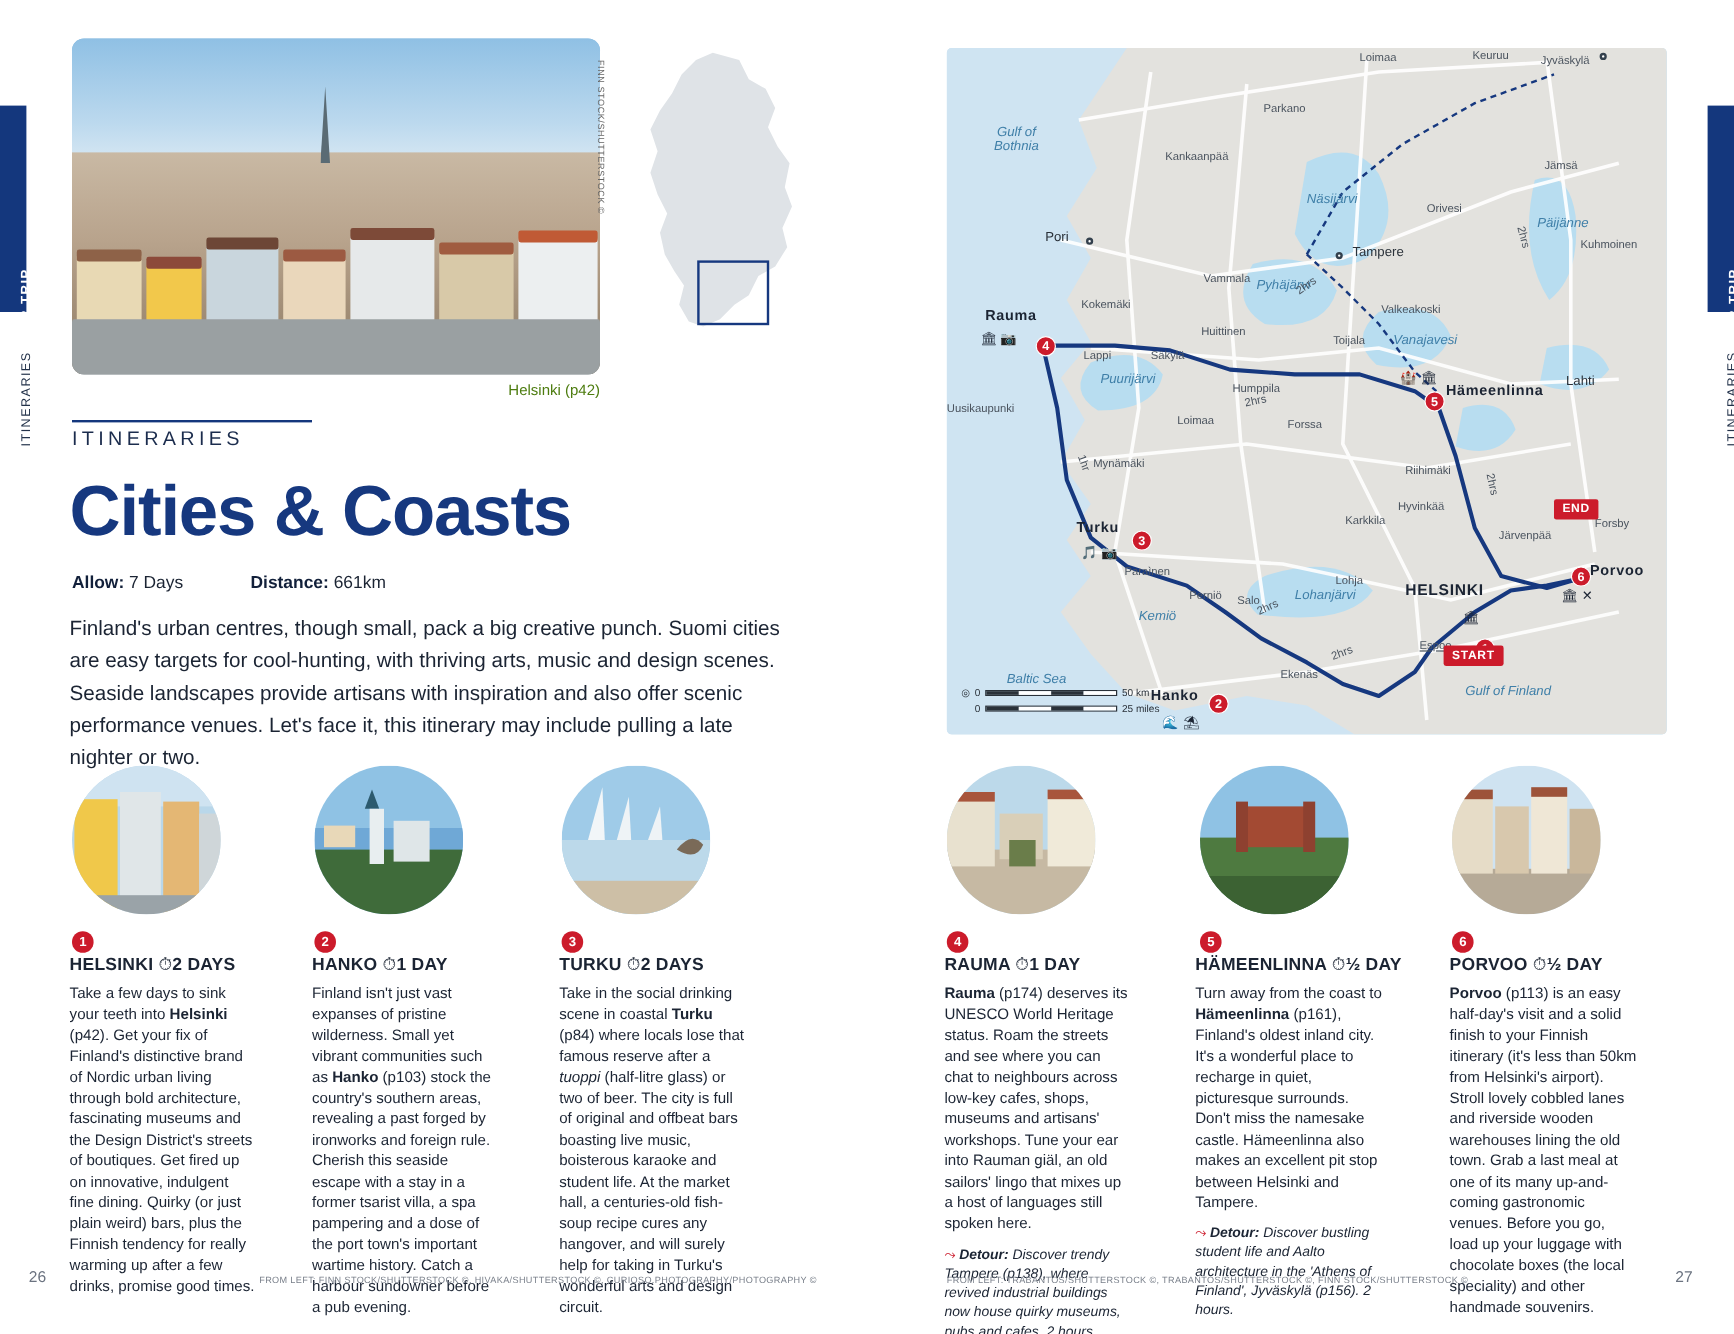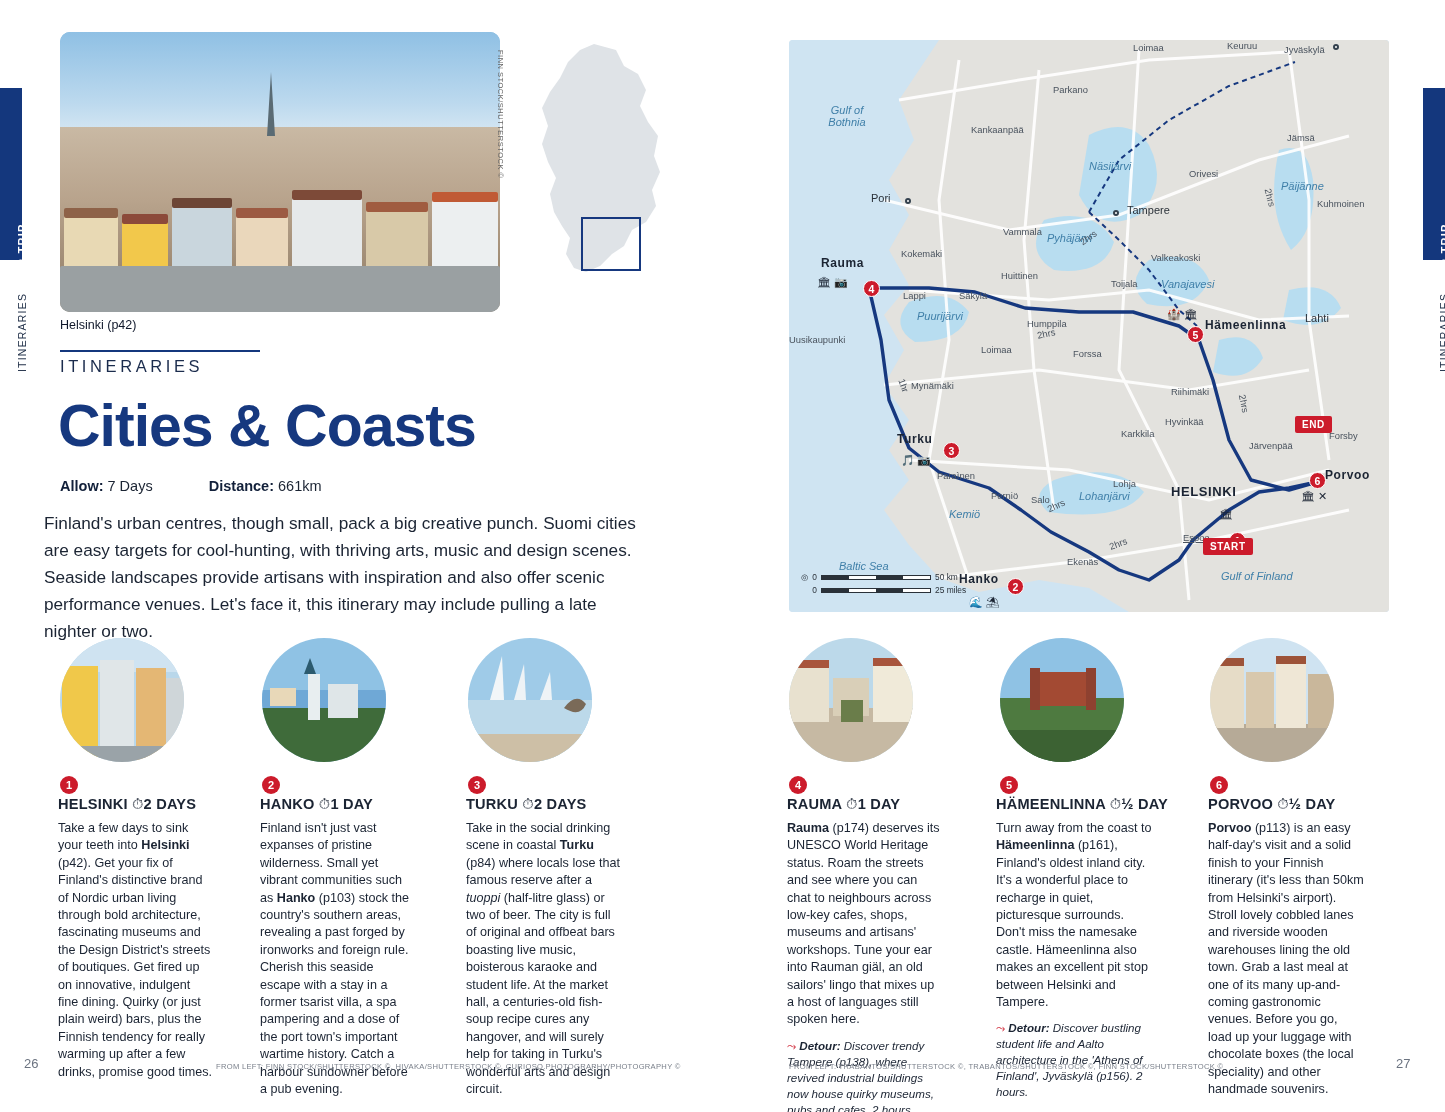--- a/index.html
+++ b/index.html
@@ -69,42 +69,42 @@
   .hero-caption-credit {
     position:absolute; left:505px; top:50px;
     font-size:7.5px; color:#666; letter-spacing:.5px;
     transform:rotate(90deg); transform-origin:0 0; white-space:nowrap;
   }
   .finland-map-outline {
     position:absolute; left:520px; top:40px; width:160px; height:250px;
   }
   .photo-caption {
     position:absolute; left:60px; top:318px; width:440px;
-    text-align:left; font-size:12.5px; color:#0f172a;
+    text-align:right; font-size:12.5px; color:#4d7c0f;
   }
   .rule {
     position:absolute; left:60px; top:350px; width:200px; height:2px;
     background:#14377d;
   }
   .eyebrow {
     position:absolute; left:60px; top:357px;
     font-size:16.5px; letter-spacing:3.6px; color:#1b2c4d; font-weight:500;
   }
   .title {
     position:absolute; left:58px; top:392px;
     font-size:59px; font-weight:bold; color:#16387f; letter-spacing:-1px;
   }
   .meta {
     position:absolute; left:60px; top:478px;
     font-size:14.5px; color:#1b2433;
   }
   .meta b { color:#12203a; }
   .meta .gap { display:inline-block; width:48px; }
   .intro {
-    position:absolute; left:44px; top:510px; width:600px;
+    position:absolute; left:58px; top:510px; width:600px;
     font-size:17.2px; line-height:27px; color:#1b2433;
   }
   
   .thumb {
     position:absolute; width:124px; height:124px; border-radius:50%;
     overflow:hidden;
   }
   .badge {
     position:absolute; width:18px; height:18px; border-radius:50%;
     background:#cc1b2b; color:#fff; font-size:11px; font-weight:bold;

